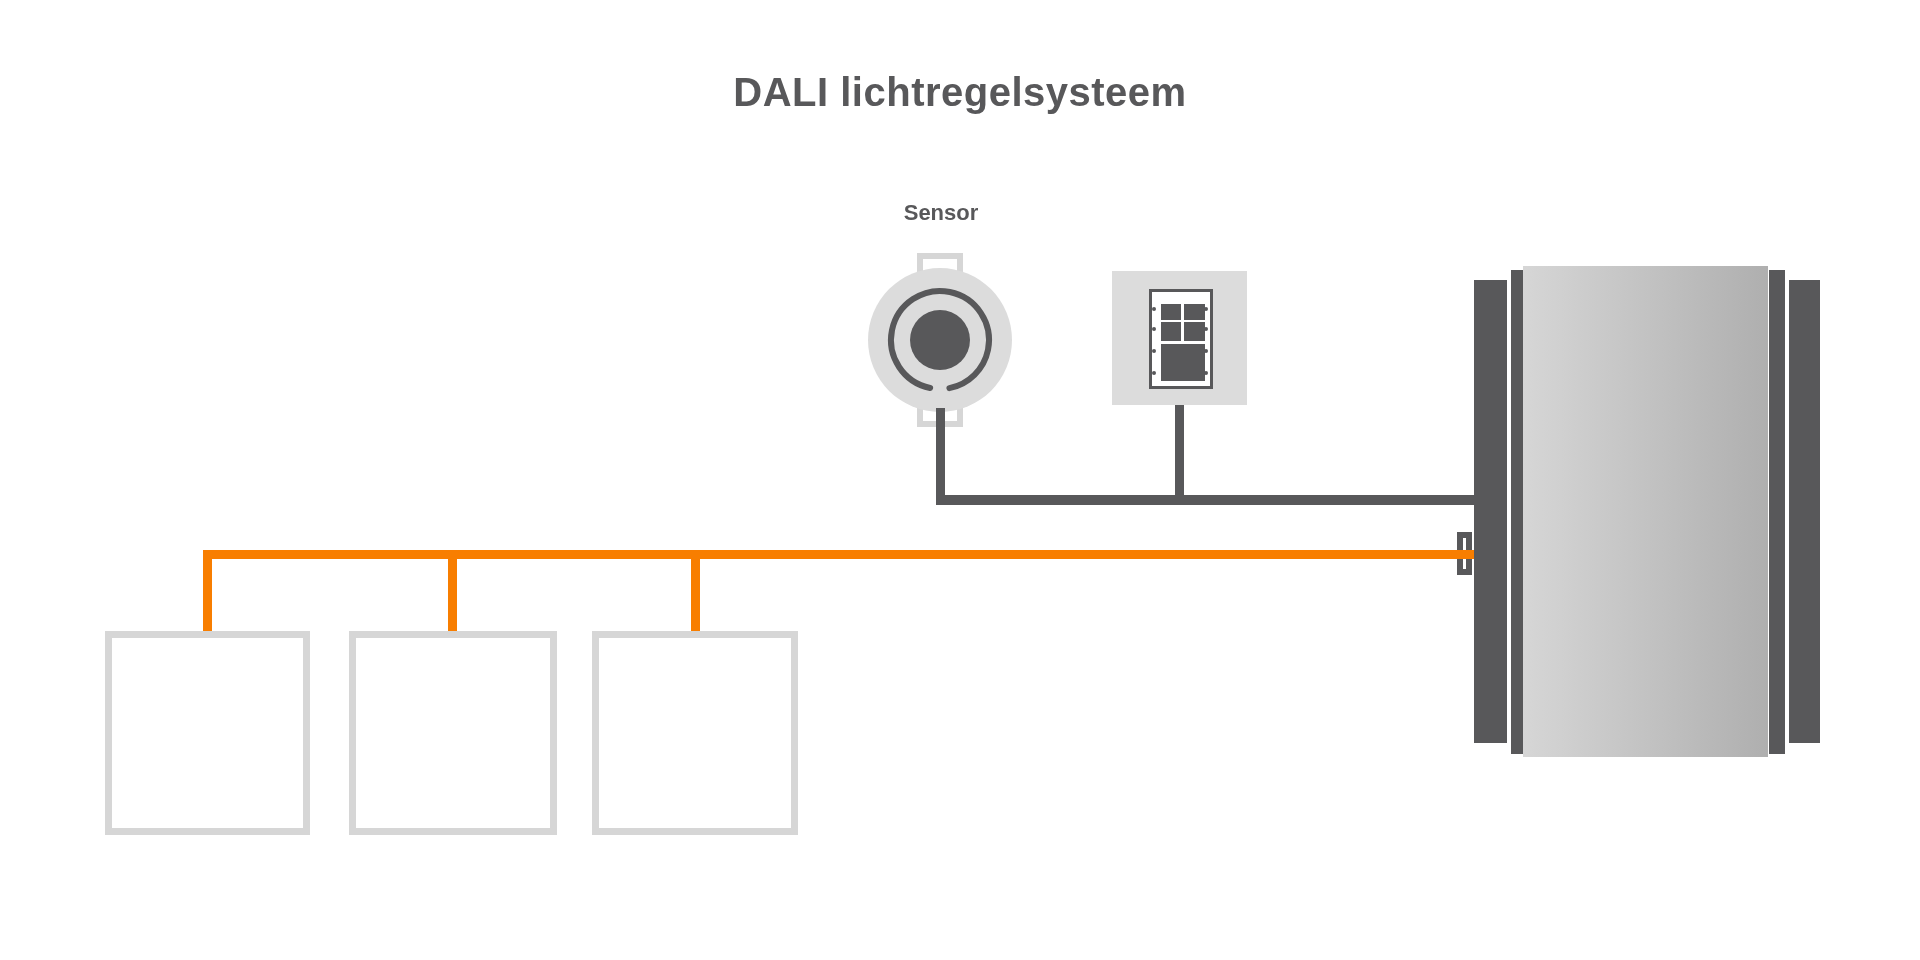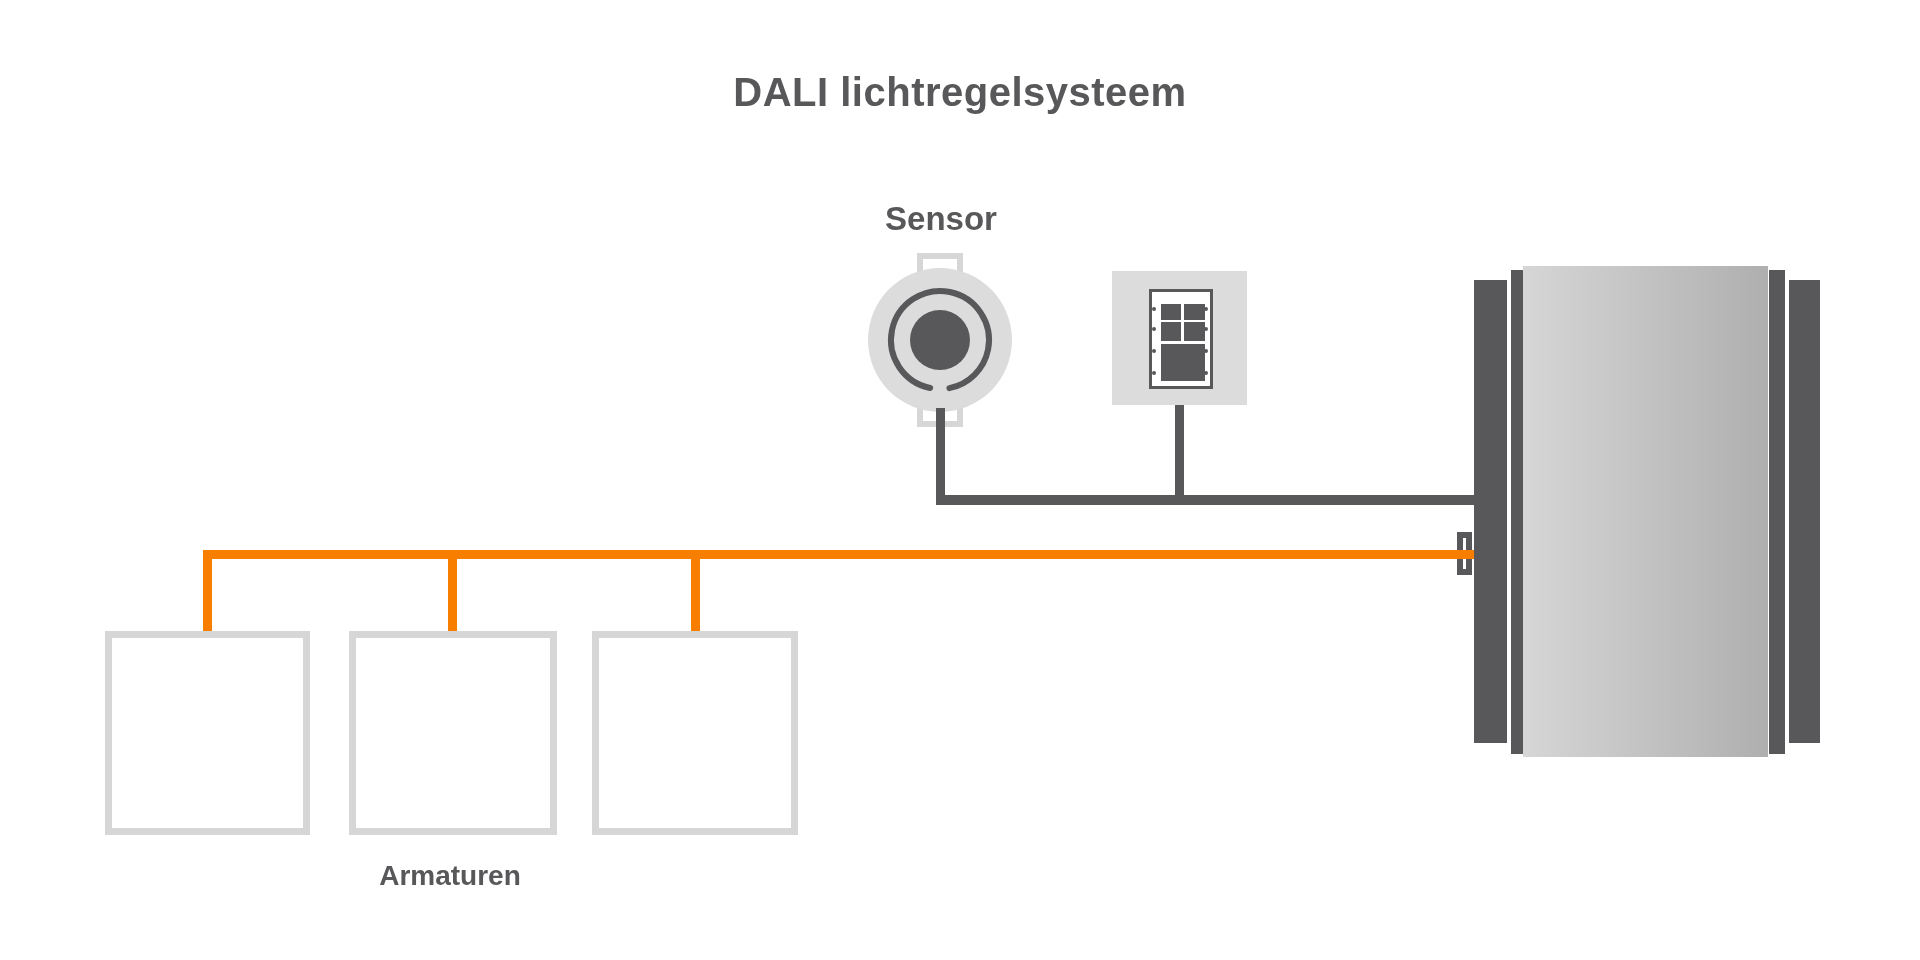--- a/index.html
+++ b/index.html
@@ -7,21 +7,21 @@
     --orange:#F87E00; --gradStart:#D6D6D6; --gradEnd:#AFAFAF; --background:#FFFFFF;
   }
   *{margin:0;padding:0;box-sizing:border-box;}
   html,body{width:1920px;height:960px;}
   body{background:var(--background);font-family:"Liberation Sans","DejaVu Sans",sans-serif;overflow:hidden;}
   #canvas{position:relative;width:1920px;height:716px;background:var(--background);}
   .abs{position:absolute;}
 
   
   .title{left:0;top:70px;width:1920px;text-align:center;font-size:40px;font-weight:bold;color:var(--text);letter-spacing:0.5px;}
-  .lbl{font-size:33px;font-weight:bold;color:var(--text);text-align:center;}
+  .lbl{font-size:22px;font-weight:bold;color:var(--text);text-align:center;}
   .lbl-sensor{left:791px;top:200px;width:300px;}
   .lbl-panel{left:1037px;top:200px;width:300px;}
   .lbl-armaturen{left:300px;top:860px;width:300px;font-size:28px;}
 
   
   .sensor-tab{width:46px;height:28px;background:#fff;border:6px solid var(--outline);}
   .sensor-tab-top{left:917px;top:253px;}
   .sensor-tab-bottom{left:917px;top:399px;}
   .sensor-body{left:868px;top:268px;width:144px;height:144px;border-radius:50%;background:var(--light);}
   .sensor-ring{left:868px;top:268px;width:144px;height:144px;}
@@ -69,21 +69,20 @@
   .fixture-3{left:592px;width:206px;}
 </style>
 </head>
 <body>
 
 <div id="canvas">
 
   <div class="abs title">DALI lichtregelsysteem</div>
 
   <div class="abs lbl lbl-sensor">Sensor</div>
-  <div class="abs lbl lbl-armaturen">Armaturen</div>
 
   <div class="abs sensor-tab sensor-tab-top"></div>
   <div class="abs sensor-tab sensor-tab-bottom"></div>
   <div class="abs sensor-body"></div>
   <svg class="abs sensor-ring" viewBox="0 0 144 144">
     <circle cx="72" cy="72" r="49" fill="none" stroke-width="6" stroke-linecap="round" stroke-dasharray="288 19.88" transform="rotate(101.6 72 72)"></circle>
   </svg>
   <div class="abs sensor-lens"></div>
 
   <div class="abs panel-body">

